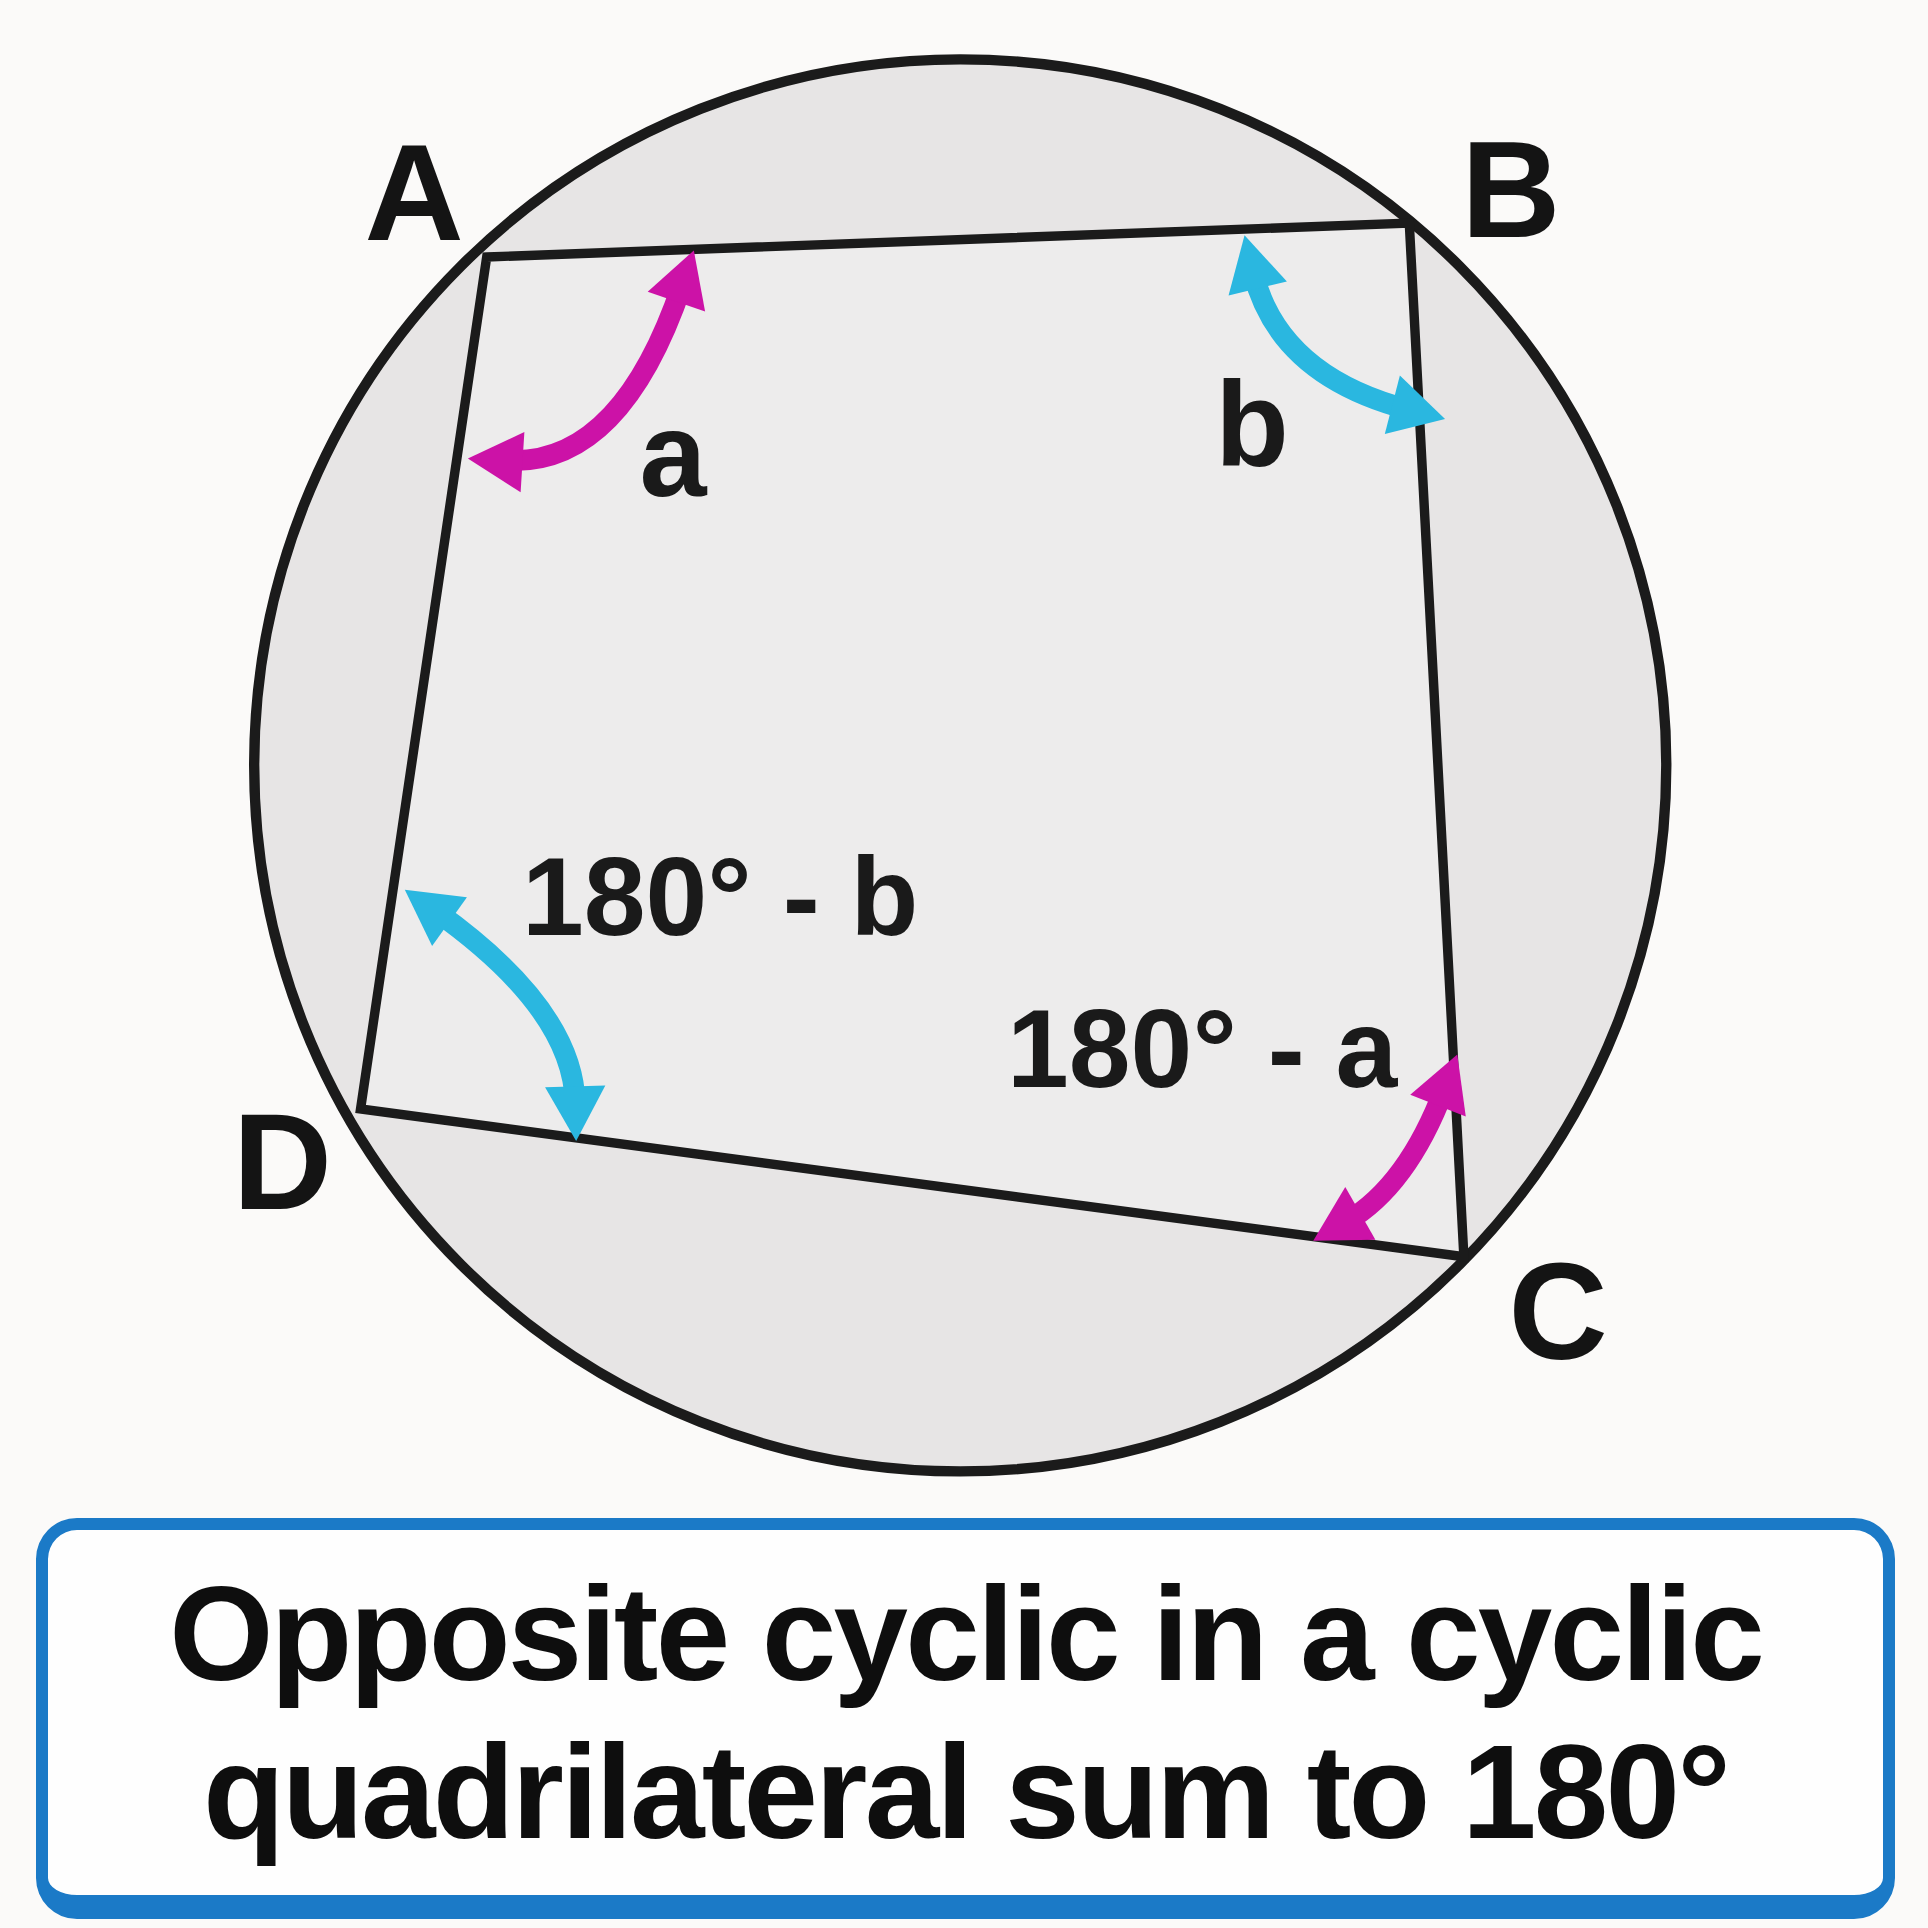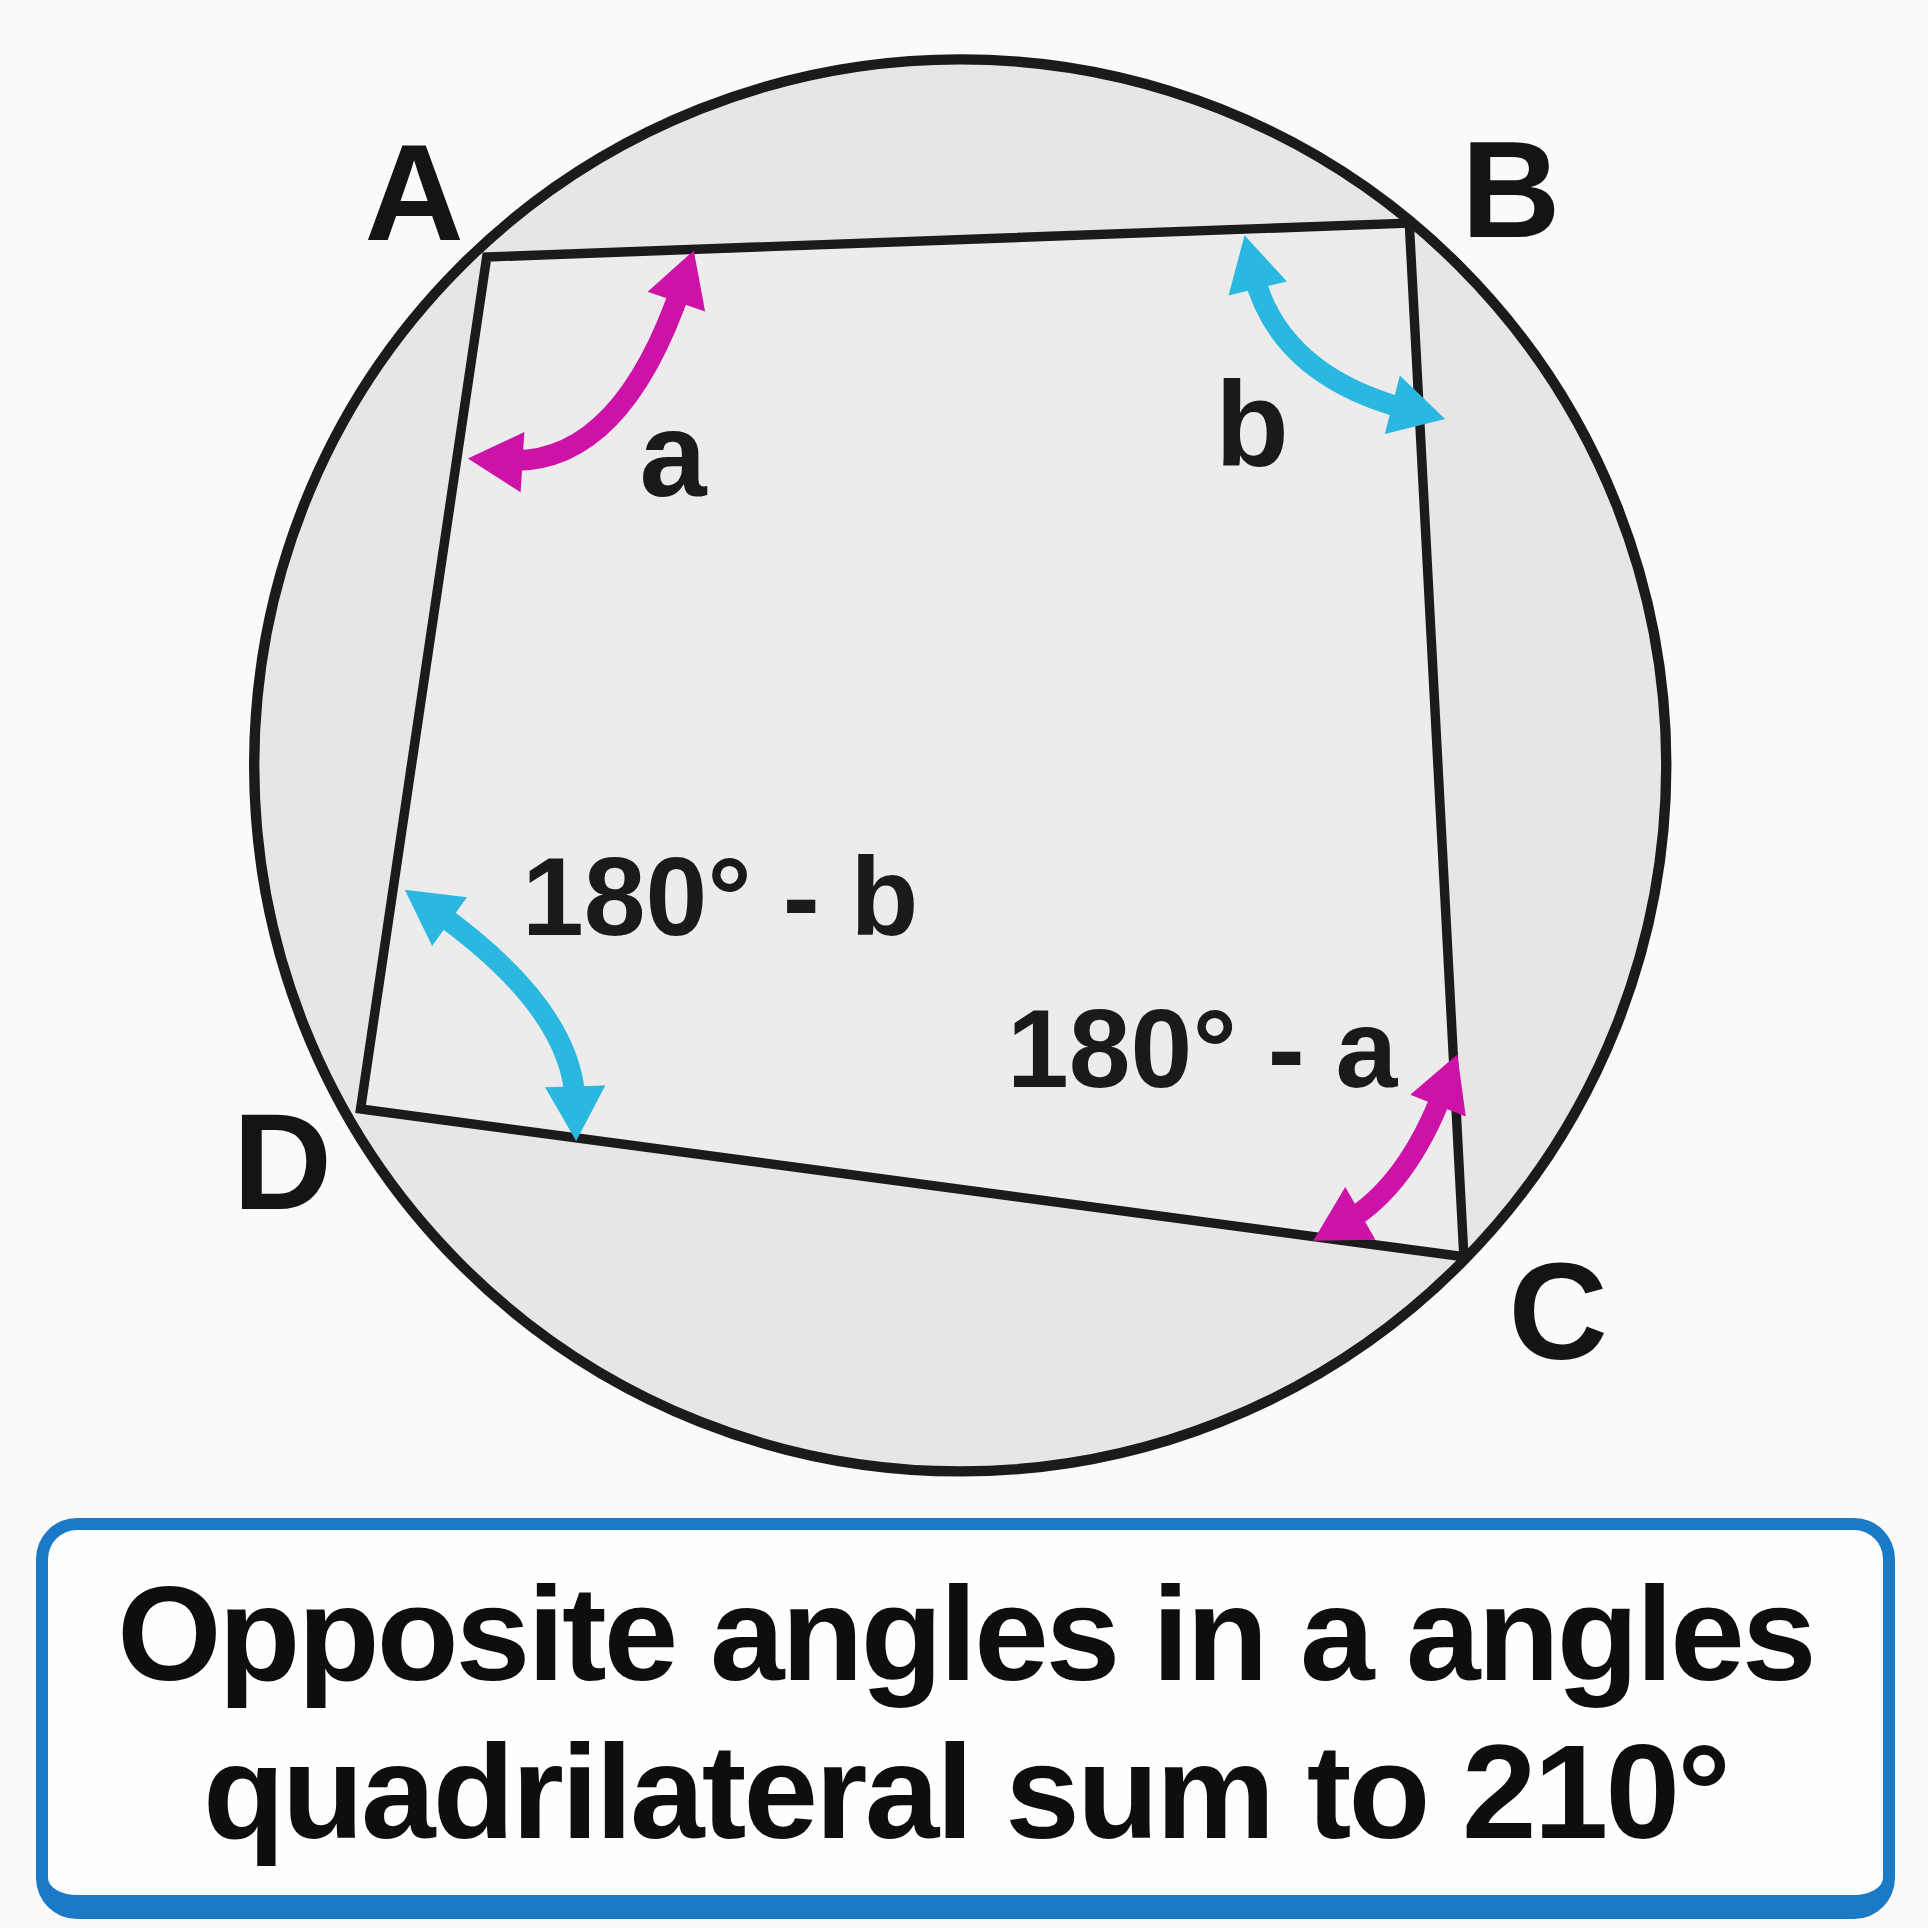--- a/index.html
+++ b/index.html
@@ -106,18 +106,18 @@
     <text class="vertex-label" x="1655" y="1444" text-anchor="middle">C</text>
     <text class="vertex-label" x="300" y="1284" text-anchor="middle">D</text>
 
     <text class="angle-label" x="715" y="527" text-anchor="middle">a</text>
     <text class="angle-label" x="1330" y="495" text-anchor="middle">b</text>
     <text class="angle-expr-label" x="765" y="993" text-anchor="middle">180° - b</text>
     <text class="angle-expr-label" x="1277" y="1155" text-anchor="middle">180° - a</text>
   </svg>
 
   <div class="caption-box" style="border-color: rgb(27, 122, 199); background-color: rgb(254, 254, 254);">
-    <div class="caption-line">Opposite angles in a angles</div>
-    <div class="caption-line">quadrilateral sum to 210°</div>
+    <div class="caption-line">Opposite cyclic in a cyclic</div>
+    <div class="caption-line">quadrilateral sum to 180°</div>
   </div>
 
 </div>
 
 
 </body></html>

